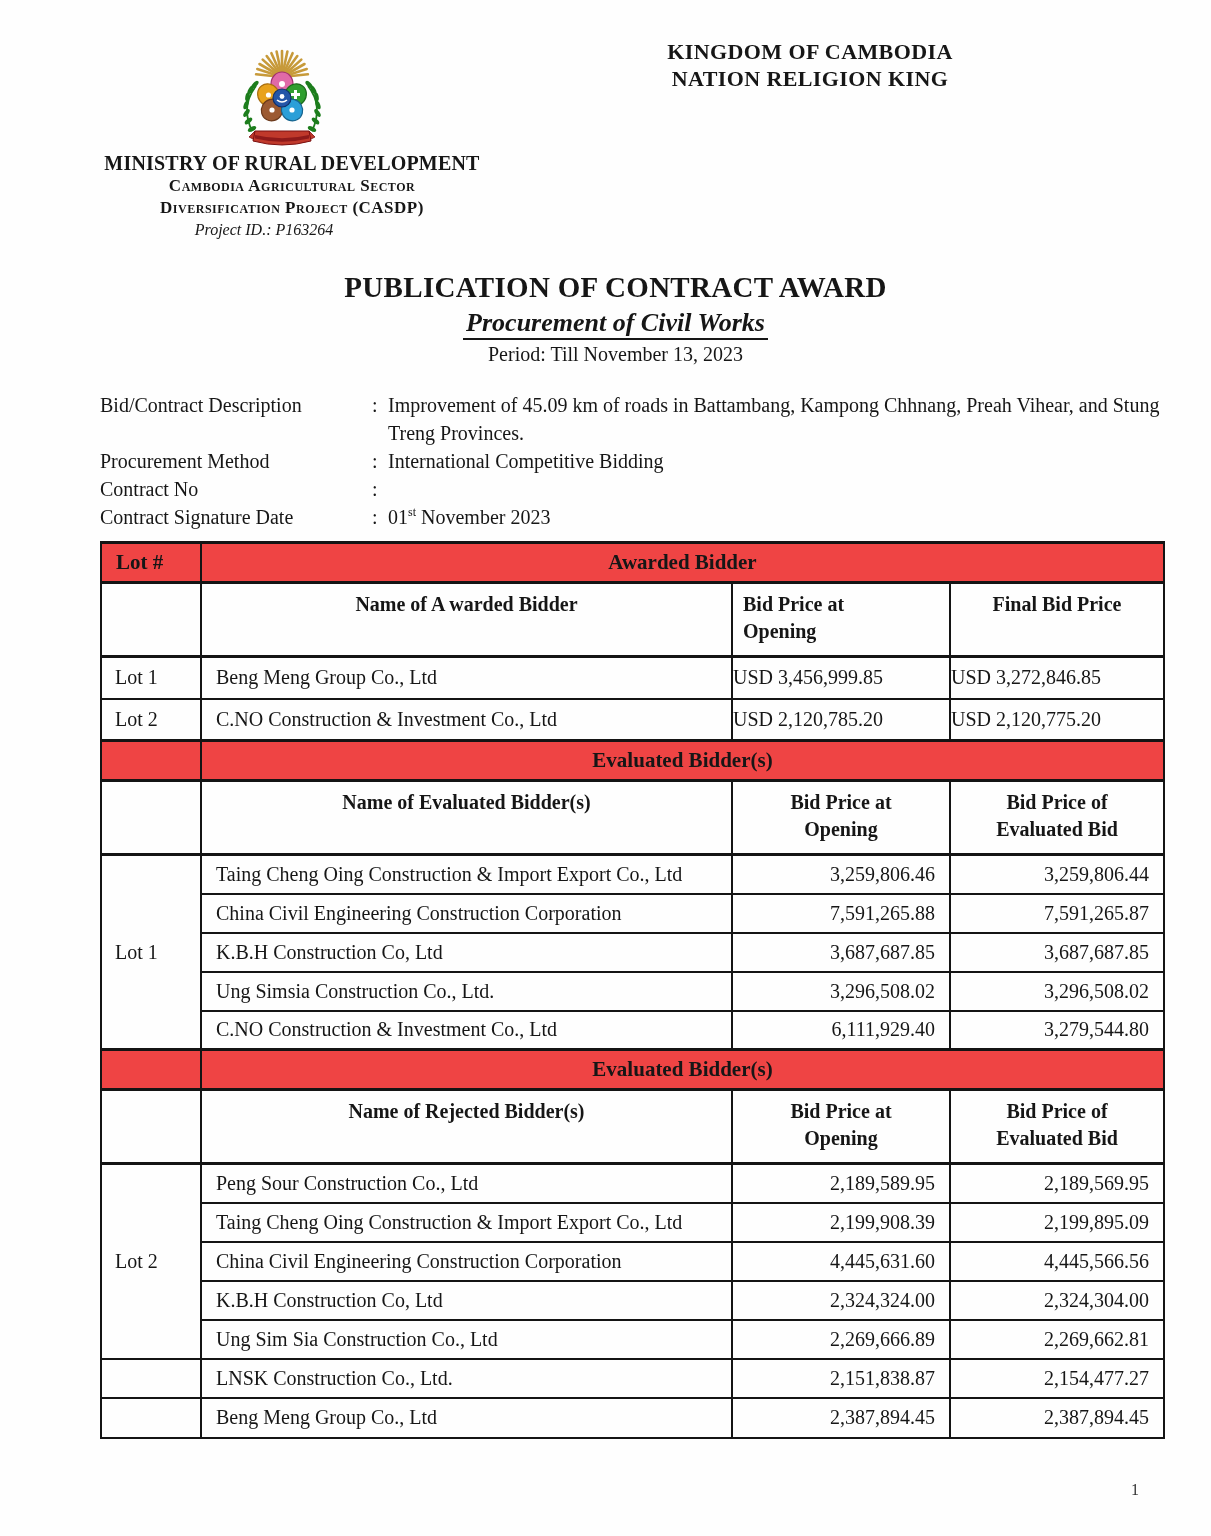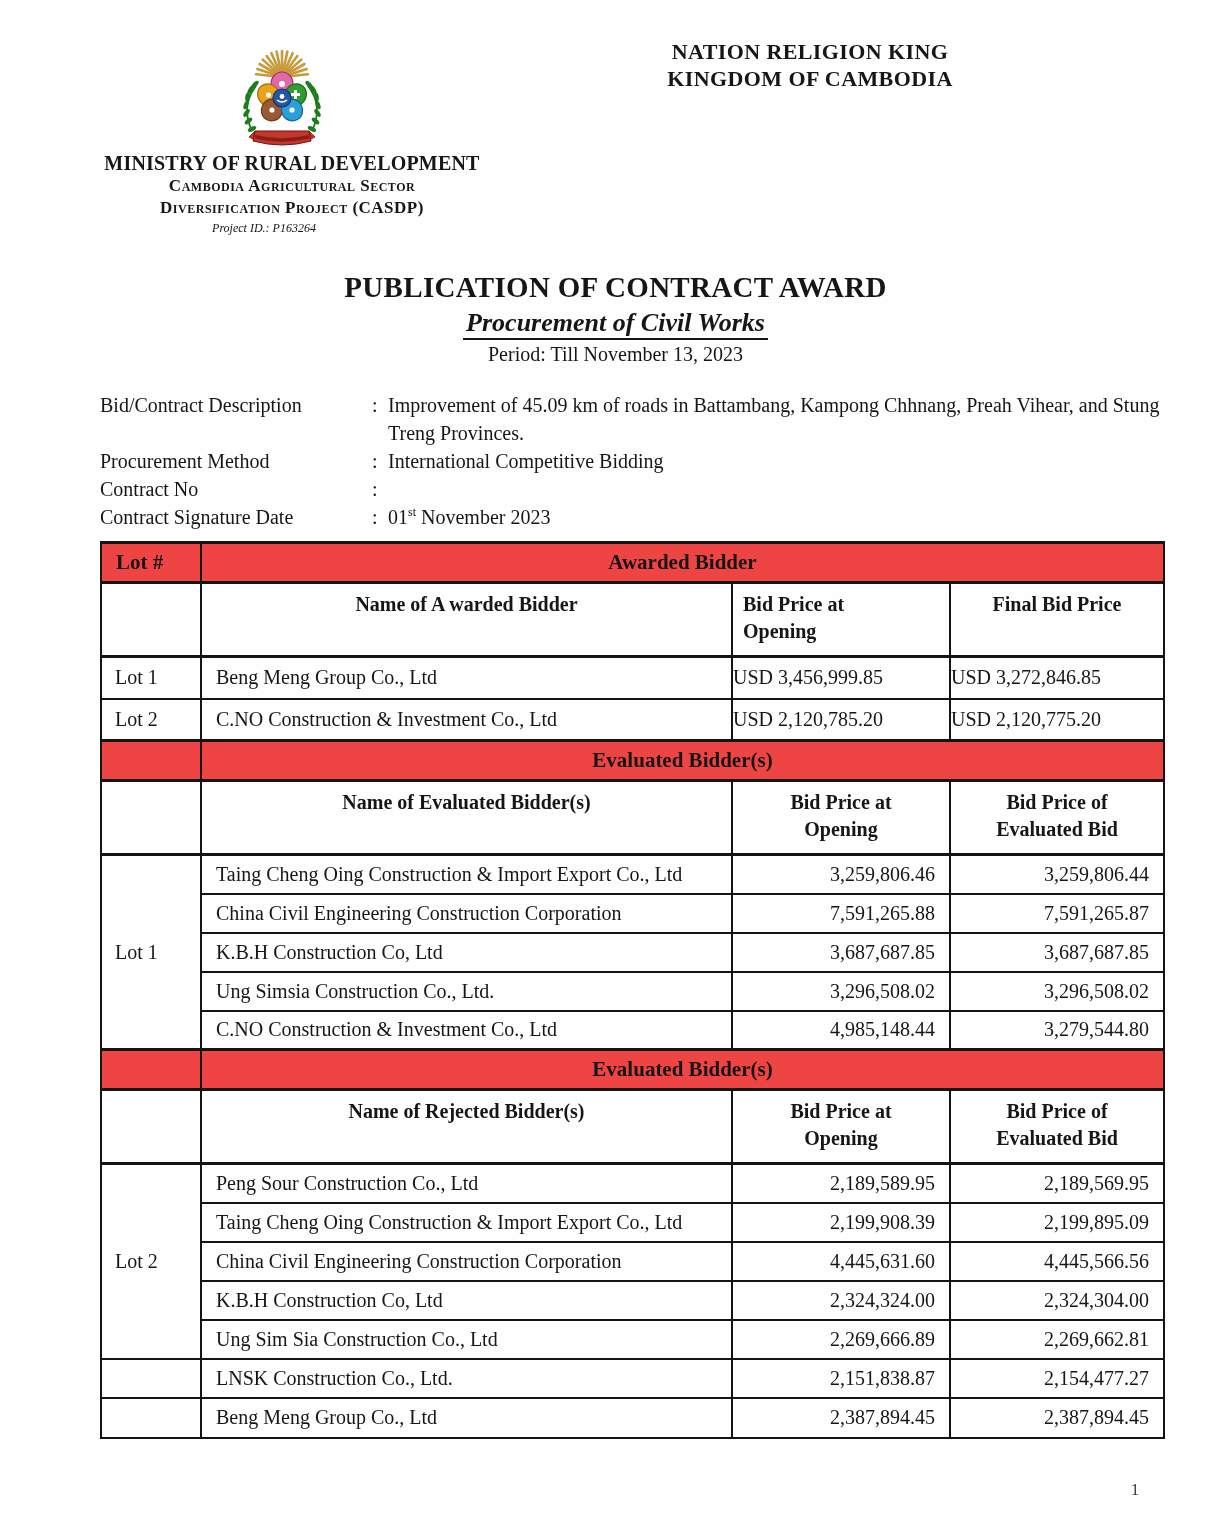--- a/index.html
+++ b/index.html
@@ -13,21 +13,21 @@
   .kingdom { position:absolute; top:38px; left:585px; width:450px; text-align:center;
              font-size:22px; font-weight:bold; line-height:27px; letter-spacing:.4px; }
 
   
   .logo { position:absolute; top:42px; left:231px; width:102px; height:112px; }
 
   
   .ministry { position:absolute; top:152px; left:57px; width:470px; text-align:center; }
   .min-name { font-size:20px; font-weight:bold; letter-spacing:.2px; }
   .min-proj { font-size:17px; font-weight:bold; font-variant:small-caps; letter-spacing:.5px; line-height:22px; }
-  .min-id   { font-size:12px; font-style:italic; margin-top:2px; transform:translateX(-28px); }
+  .min-id   { font-size:16px; font-style:italic; margin-top:2px; transform:translateX(-28px); }
 
   
   .titleblock { position:absolute; top:271px; left:10px; width:1211px; text-align:center; }
   .t-main { font-size:29px; font-weight:bold; letter-spacing:.3px; }
   .t-sub  { font-size:26px; font-weight:bold; font-style:italic; margin-top:4px; }
   .t-sub span { border-bottom:2.5px solid #161616; padding:0 3px 1px;margin-top:32px; }
   .t-period { font-size:20px; margin-top:5px; }
 
   
   .info { position:absolute; top:391px; left:100px; width:1072px; font-size:20px; line-height:28px; }
@@ -59,22 +59,22 @@
   .lotspan { vertical-align:middle; }
 
   .pagenum { position:absolute; top:1481px; left:1131px; font-size:16px; color:#333; }
 </style>
 </head>
 <body>
 
 <div class="page">
 
   <div class="kingdom">
+    <div>KINGDOM OF CAMBODIA</div>
     <div>NATION RELIGION KING</div>
-    <div>KINGDOM OF CAMBODIA</div>
   </div>
 
   <div class="logo">
     <svg viewBox="0 0 102 112" width="102" height="112" xmlns="http://www.w3.org/2000/svg">
 
       <g stroke="#c79a3a" stroke-width="2.6" stroke-linecap="round">
         <line x1="51" y1="35" x2="51" y2="9"></line>
         <line x1="51" y1="35" x2="56.4" y2="9.6"></line>
           <line x1="51" y1="35" x2="45.6" y2="9.6"></line>
         <line x1="51" y1="35" x2="61.6" y2="11.2"></line>
@@ -235,21 +235,21 @@
       <td class="c-num">3,687,687.85</td>
       <td class="c-num">3,687,687.85</td>
     </tr>
     <tr class="erow">
       <td class="c-name">Ung Simsia Construction Co., Ltd.</td>
       <td class="c-num">3,296,508.02</td>
       <td class="c-num">3,296,508.02</td>
     </tr>
     <tr class="erow">
       <td class="c-name">C.NO Construction &amp; Investment Co., Ltd</td>
-      <td class="c-num">4,985,148.44</td>
+      <td class="c-num">6,111,929.40</td>
       <td class="c-num">3,279,544.80</td>
     </tr>
 
     <tr class="band">
       <td></td>
       <td colspan="3">Evaluated Bidder(s)</td>
     </tr>
     <tr class="subhead">
       <td></td>
       <td>Name of Rejected Bidder(s)</td>

